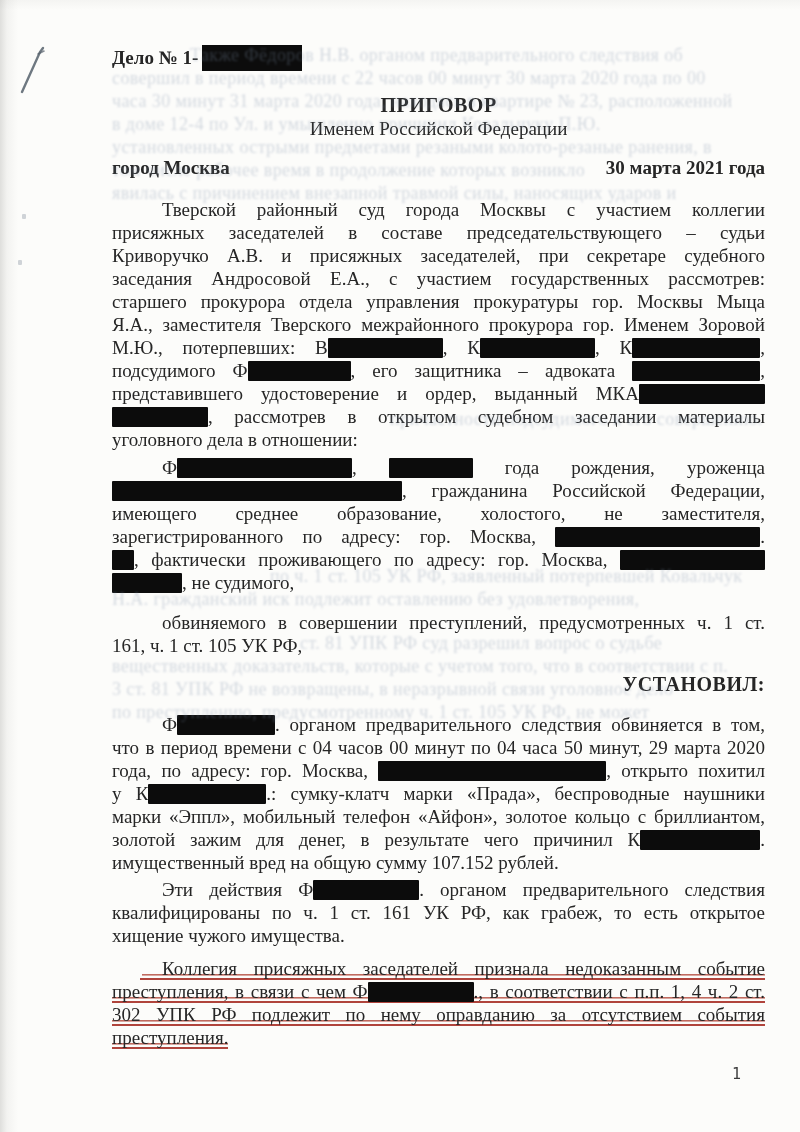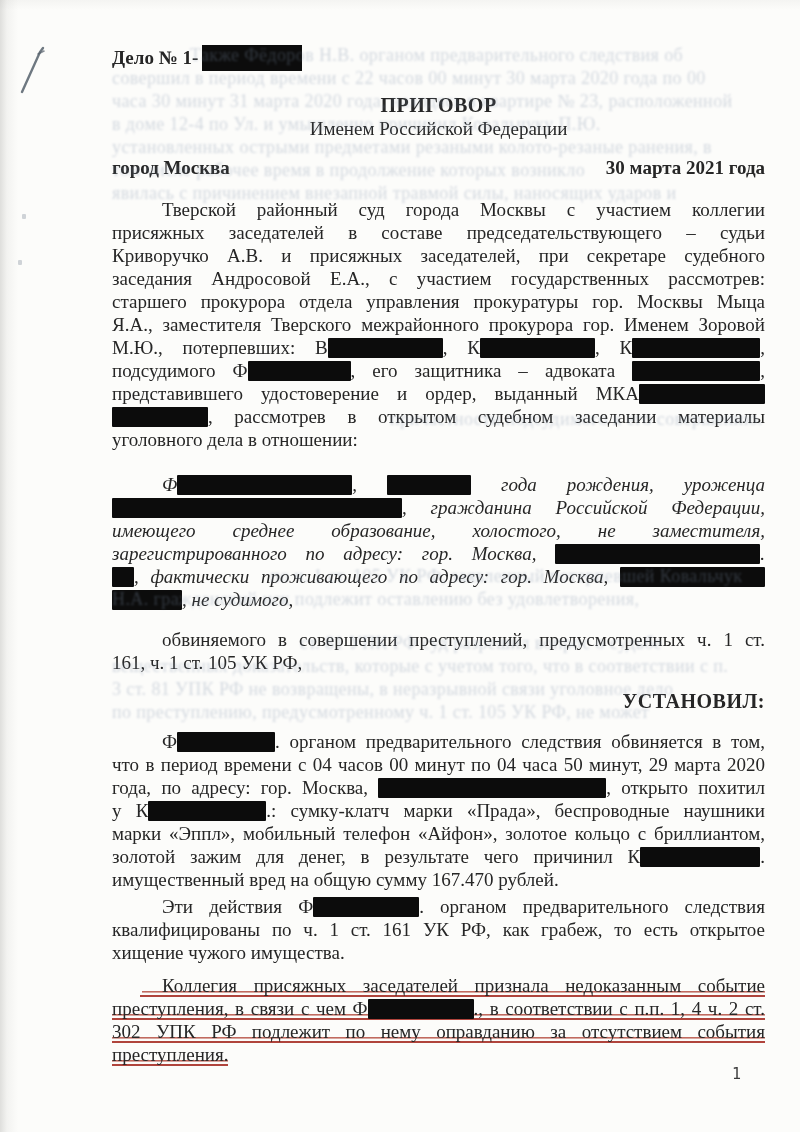--- a/index.html
+++ b/index.html
@@ -106,41 +106,41 @@
         <div class="line">Криворучко А.В. и присяжных заседателей, при секретаре судебного</div>
         <div class="line">заседания Андросовой Е.А., с участием государственных рассмотрев:</div>
         <div class="line">старшего прокурора отдела управления прокуратуры гор. Москвы Мыца</div>
         <div class="line">Я.А., заместителя Тверского межрайонного прокурора гор. Именем Зоровой</div>
         <div class="line">М.Ю., потерпевших: В<span class="redact" style="width: 115px;"></span>, К<span class="redact" style="width: 115px;"></span>, К<span class="redact" style="width: 128px;"></span>,</div>
         <div class="line">подсудимого Ф<span class="redact" style="width: 103px;"></span>, его защитника – адвоката <span class="redact" style="width: 128px;"></span>,</div>
         <div class="line">представившего удостоверение и ордер, выданный МКА<span class="redact" style="width: 126px;"></span></div>
         <div class="line"><span class="redact" style="width: 96px;"></span>, рассмотрев в открытом судебном заседании материалы</div>
         <div class="line last">уголовного дела в отношении:</div>
       </div>
-      <div class="para" style="margin-top: 22px; font-style: italic;">
+      <div class="para" style="margin-top: 5px;">
         <div class="line" style="text-indent: 50px;">Ф<span class="redact" style="width: 175px;"></span>, <span class="redact" style="width: 84px;"></span> года рождения, уроженца</div>
         <div class="line"><span class="redact" style="width: 290px;"></span>, гражданина Российской Федерации,</div>
         <div class="line">имеющего среднее образование, холостого, не заместителя,</div>
         <div class="line">зарегистрированного по адресу: гор. Москва, <span class="redact" style="width: 205px;"></span>.</div>
         <div class="line"><span class="redact" style="width: 22px;"></span>, фактически проживающего по адресу: гор. Москва, <span class="redact" style="width: 145px;"></span></div>
         <div class="line last"><span class="redact" style="width: 70px;"></span>, не судимого,</div>
       </div>
       <div class="para" style="margin-top: 17px;">
         <div class="line" style="text-indent: 50px;">обвиняемого в совершении преступлений, предусмотренных ч. 1 ст.</div>
         <div class="line last">161, ч. 1 ст. 105 УК РФ,</div>
       </div>
       <div class="heading" style="margin-top: 16px;">УСТАНОВИЛ:</div>
       <div class="para" style="margin-top: 17px;">
         <div class="line" style="text-indent: 50px;">Ф<span class="redact" style="width: 98px;"></span>. органом предварительного следствия обвиняется в том,</div>
         <div class="line">что в период времени с 04 часов 00 минут по 04 часа 50 минут, 29 марта 2020</div>
         <div class="line">года, по адресу: гор. Москва, <span class="redact" style="width: 228px;"></span>, открыто похитил</div>
         <div class="line">у К<span class="redact" style="width: 118px;"></span>.: сумку-клатч марки «Прада», беспроводные наушники</div>
         <div class="line">марки «Эппл», мобильный телефон «Айфон», золотое кольцо с бриллиантом,</div>
         <div class="line">золотой зажим для денег, в результате чего причинил К<span class="redact" style="width: 120px;"></span>.</div>
-        <div class="line last">имущественный вред на общую сумму 167.470 рублей.</div>
+        <div class="line last">имущественный вред на общую сумму 107.152 рублей.</div>
       </div>
       <div class="para" style="margin-top: 4px;">
         <div class="line" style="text-indent: 50px;">Эти действия Ф<span class="redact" style="width: 106px;"></span>. органом предварительного следствия</div>
         <div class="line">квалифицированы по ч. 1 ст. 161 УК РФ, как грабеж, то есть открытое</div>
         <div class="line last">хищение чужого имущества.</div>
       </div>
       <div class="para" style="margin-top: 10px;">
         <div class="line redline ul-indent" style="text-indent: 50px;">Коллегия присяжных заседателей признала недоказанным событие</div>
         <div class="line redline">преступления, в связи с чем Ф<span class="redact" style="width: 106px;"></span>., в соответствии с п.п. 1, 4 ч. 2 ст.</div>
         <div class="line redline">302 УПК РФ подлежит по нему оправданию за отсутствием события</div>

